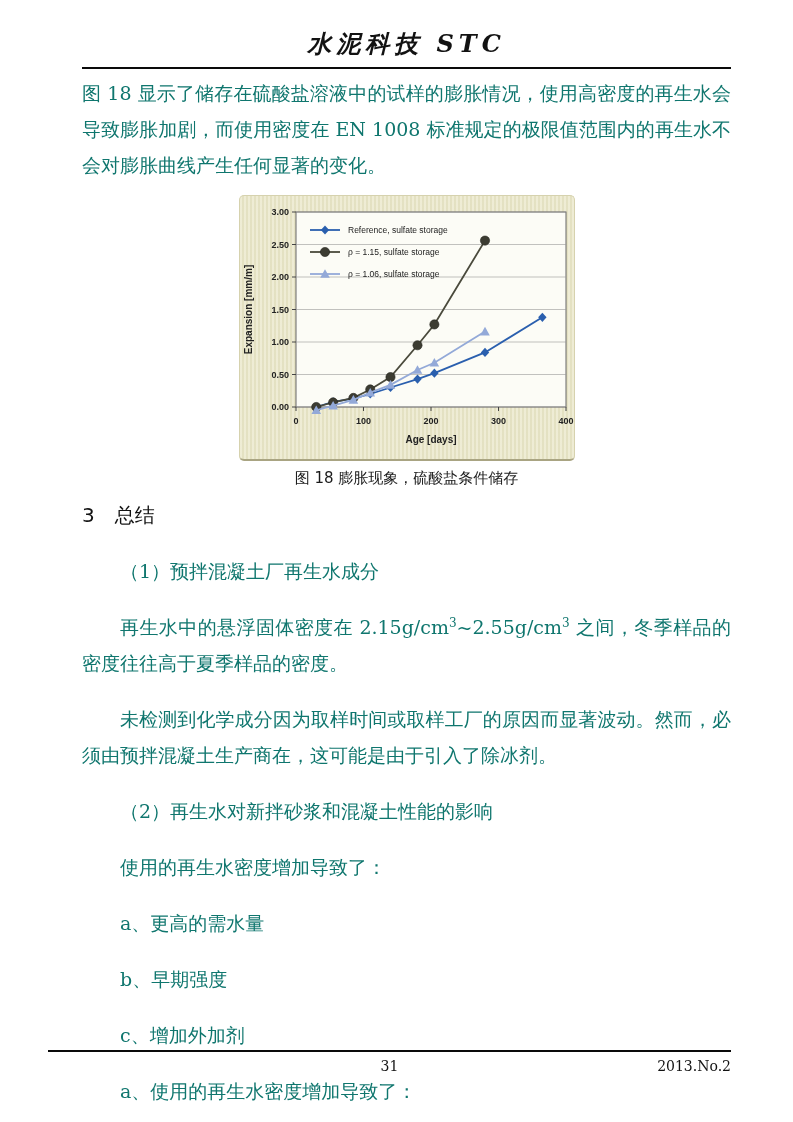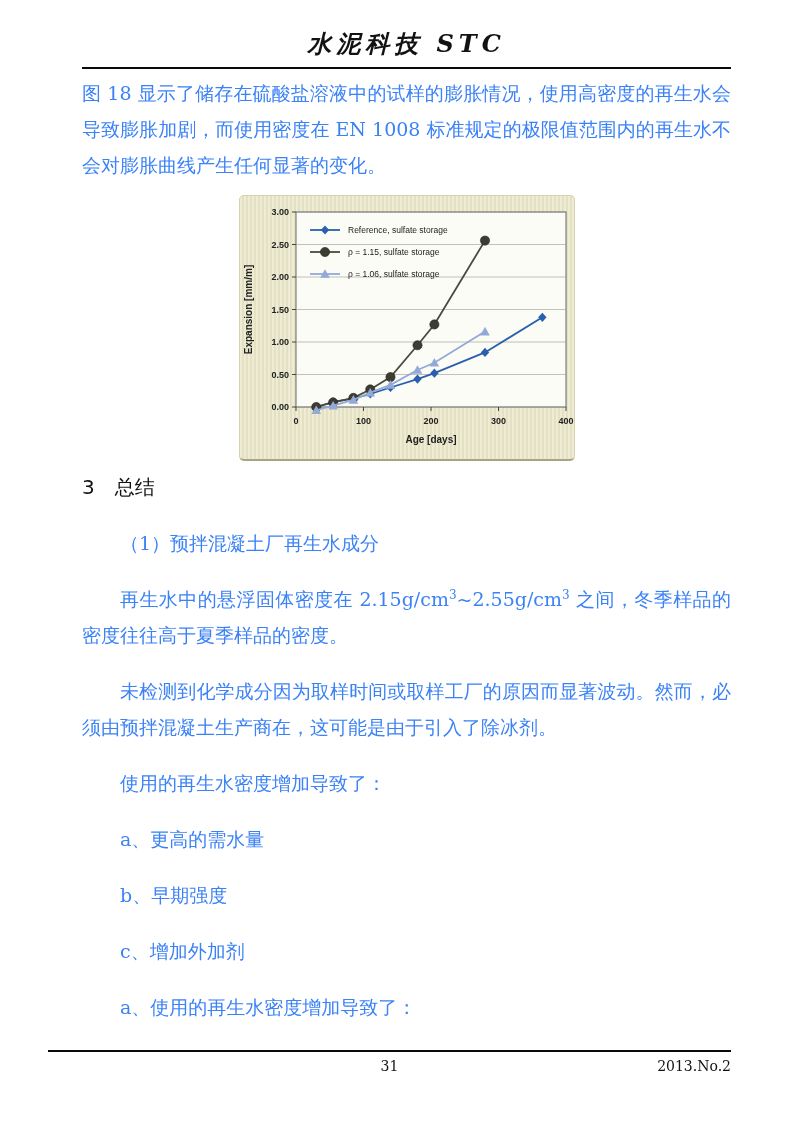--- a/index.html
+++ b/index.html
@@ -23,21 +23,21 @@
     letter-spacing: 5px;
     line-height: 32px;
   }
   .header-rule { border-bottom: 2.5px solid #0a0a0a; margin-top: 7px; }
 
   
   .body-text {
     font-size: 19px;
     line-height: 36px;
     text-align: justify;
-    color: #3b82f6;
+    color: #0f766e;
   }
   .intro { margin-top: 6px; }
   .indent { text-indent: 2em; margin-top: 20px; }
   sup { font-size: 12px; line-height: 0; }
 
   
   .figure-block { margin: 12px 0 0 0; }
   .chart-frame {
     width: 336px; height: 266px;
     margin: 0 auto;
@@ -167,29 +167,31 @@
           <path d="M85 29.4L89.2 34L85 38.6L80.8 34Z" fill="#2a5fae"></path>
           <text x="108" y="37" class="legend-label">Reference, sulfate storage</text>
           <line x1="70" y1="56" x2="100" y2="56" stroke="#4a4a3c" stroke-width="1.8"></line>
           <circle cx="85" cy="56" r="4.6" fill="#3c3c32" stroke="#24241c" stroke-width="0.6"></circle>
           <text x="108" y="59" class="legend-label">ρ = 1.15, sulfate storage</text>
           <line x1="70" y1="78" x2="100" y2="78" stroke="#93a9d8" stroke-width="1.8"></line>
           <path d="M85 73.2L89.8 81.8L80.2 81.8Z" fill="#93a9d8"></path>
           <text x="108" y="81" class="legend-label">ρ = 1.06, sulfate storage</text>
         </svg>
     </div>
+    <figcaption class="caption">图 18 膨胀现象，硫酸盐条件储存</figcaption>
   </figure>
 
   <h2 class="section-heading"><span class="num">3</span><span>总结</span></h2>
 
   <p class="body-text indent">（1）预拌混凝土厂再生水成分</p>
 
   <p class="body-text indent"><span>再生水中的悬浮固体密度在 2.15g/cm</span><sup>3</sup><span>~2.55g/cm</span><sup>3</sup><span> 之间，冬季样品的密度往往高于夏季样品的密度。</span></p>
 
   <p class="body-text indent">未检测到化学成分因为取样时间或取样工厂的原因而显著波动。然而，必须由预拌混凝土生产商在，这可能是由于引入了除冰剂。</p>
+  <p class="body-text indent">（2）再生水对新拌砂浆和混凝土性能的影响</p>
   <p class="body-text indent">使用的再生水密度增加导致了：</p>
   <p class="body-text indent">a、更高的需水量</p>
   <p class="body-text indent">b、早期强度</p>
   <p class="body-text indent">c、增加外加剂</p>
   <p class="body-text indent">a、使用的再生水密度增加导致了：</p>
 
   <div class="footer">
     <span class="footer-page">31</span>
     <span class="footer-issue">2013.No.2</span>
   </div>

